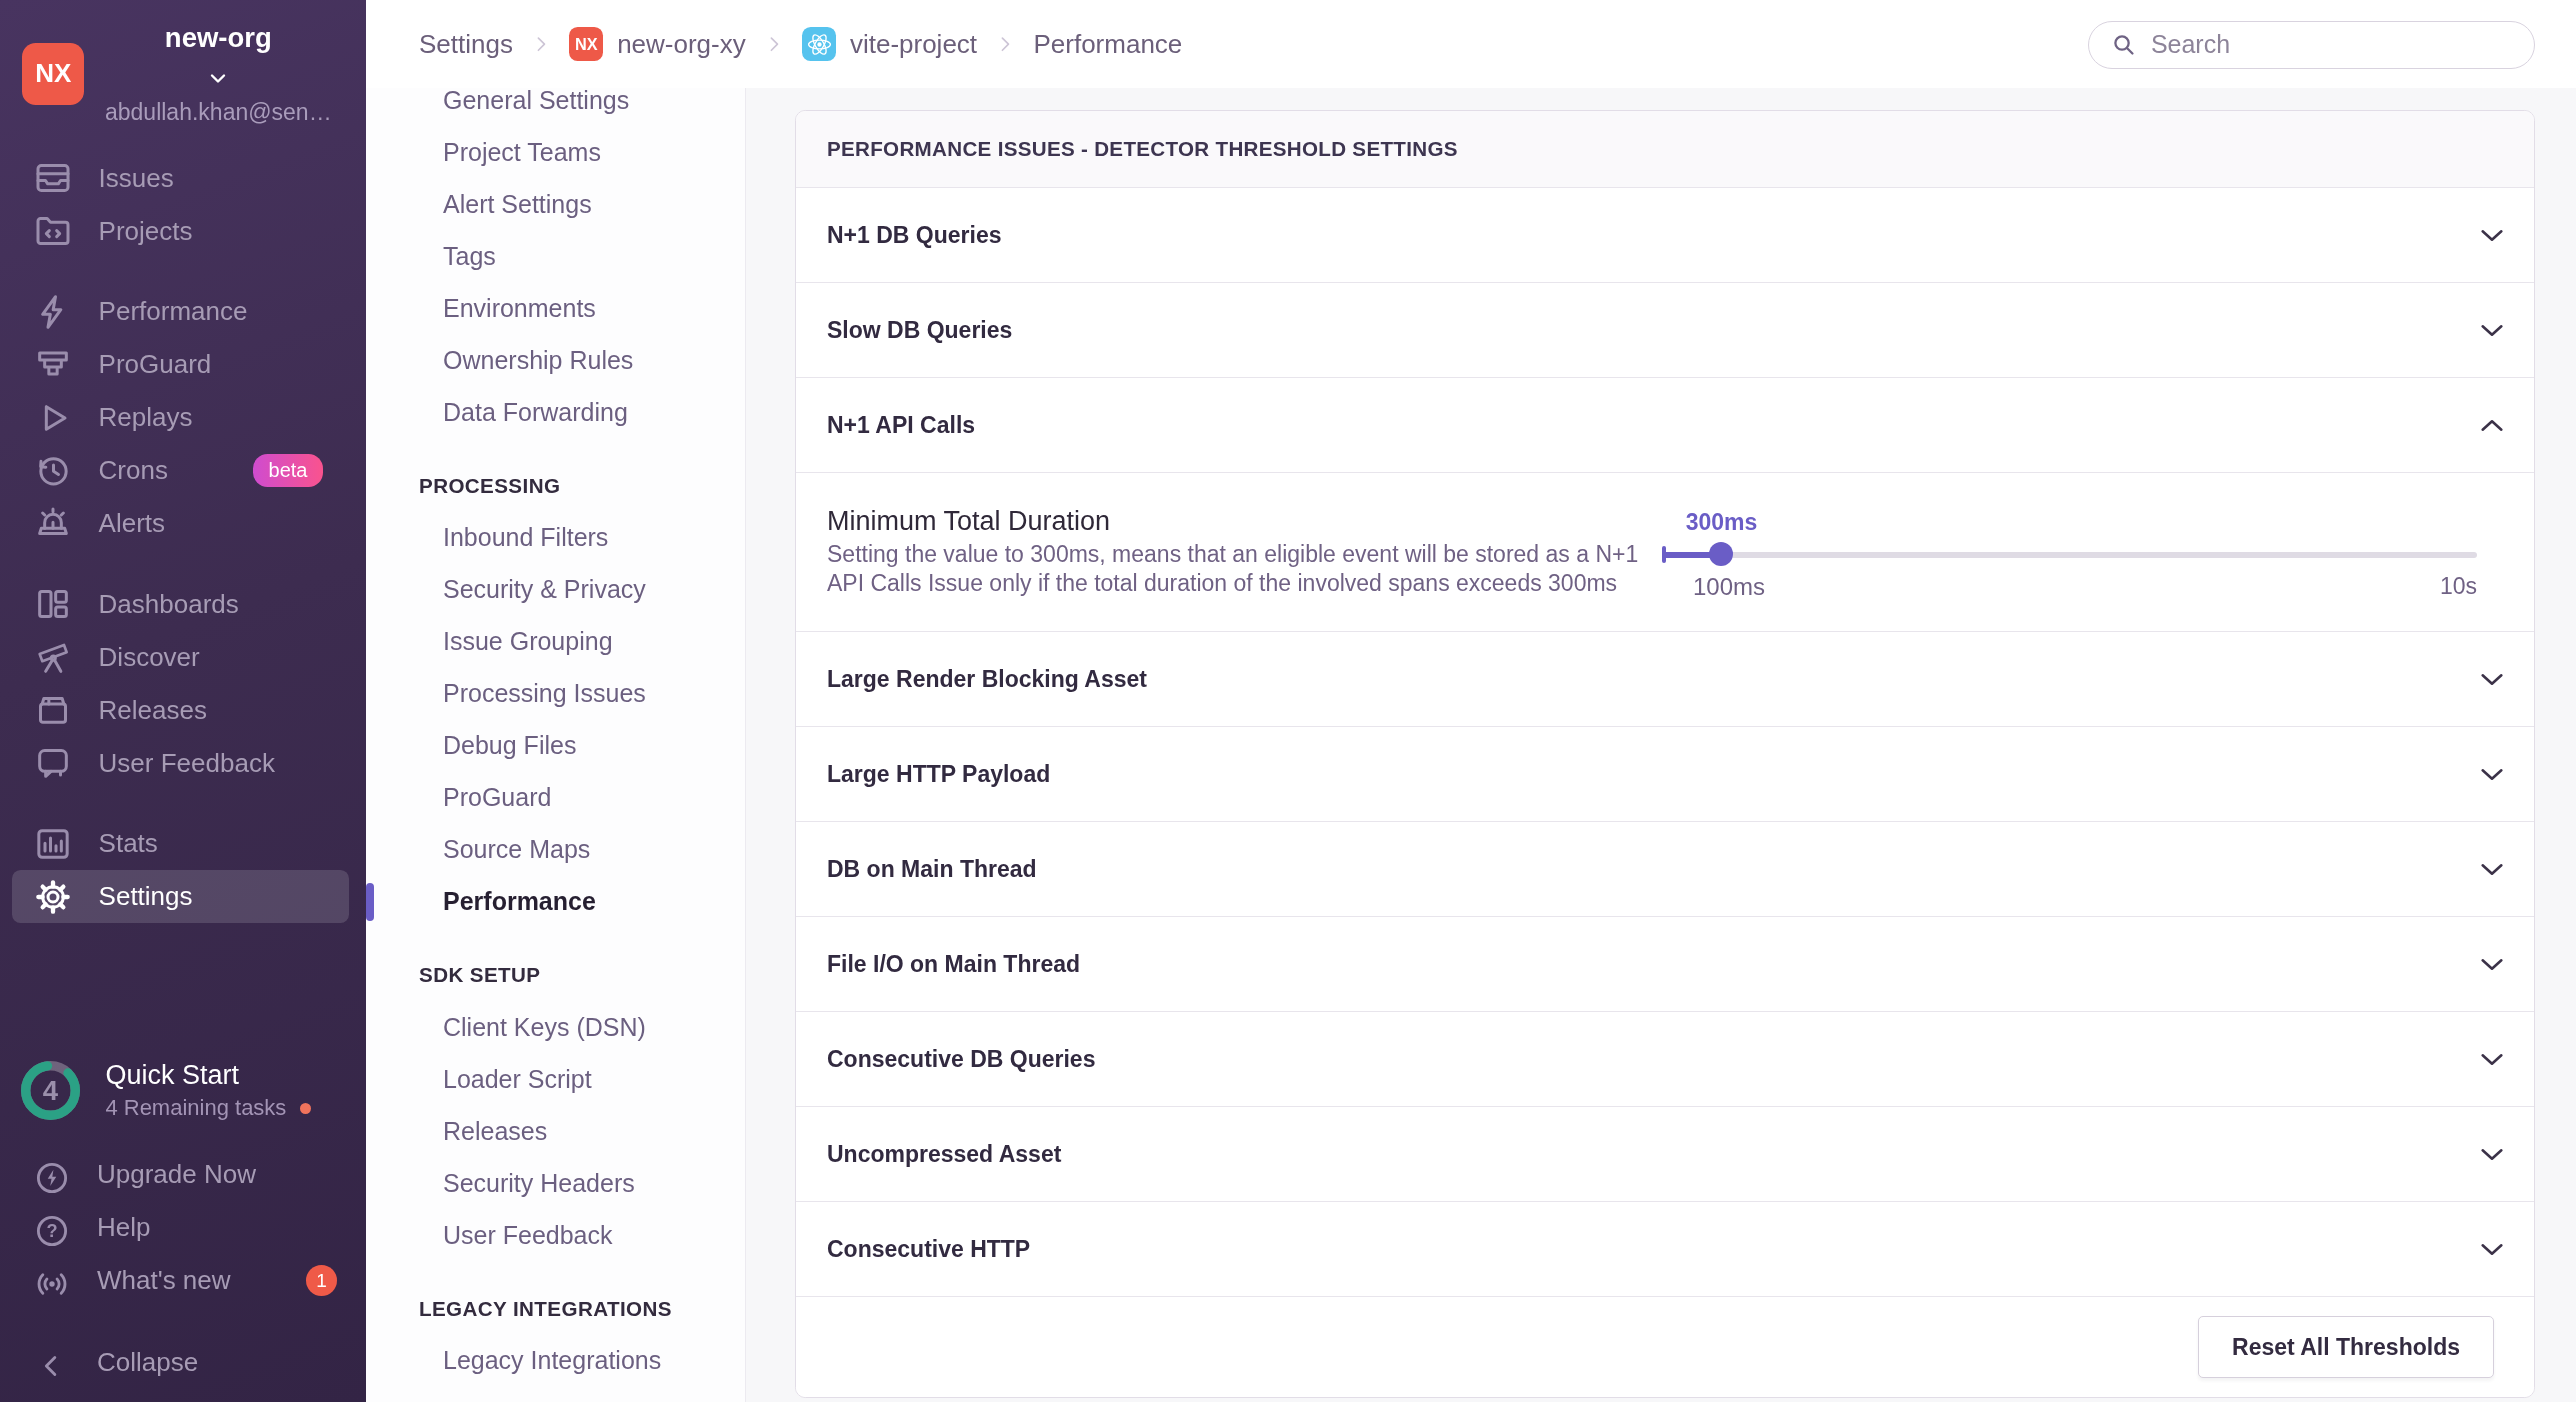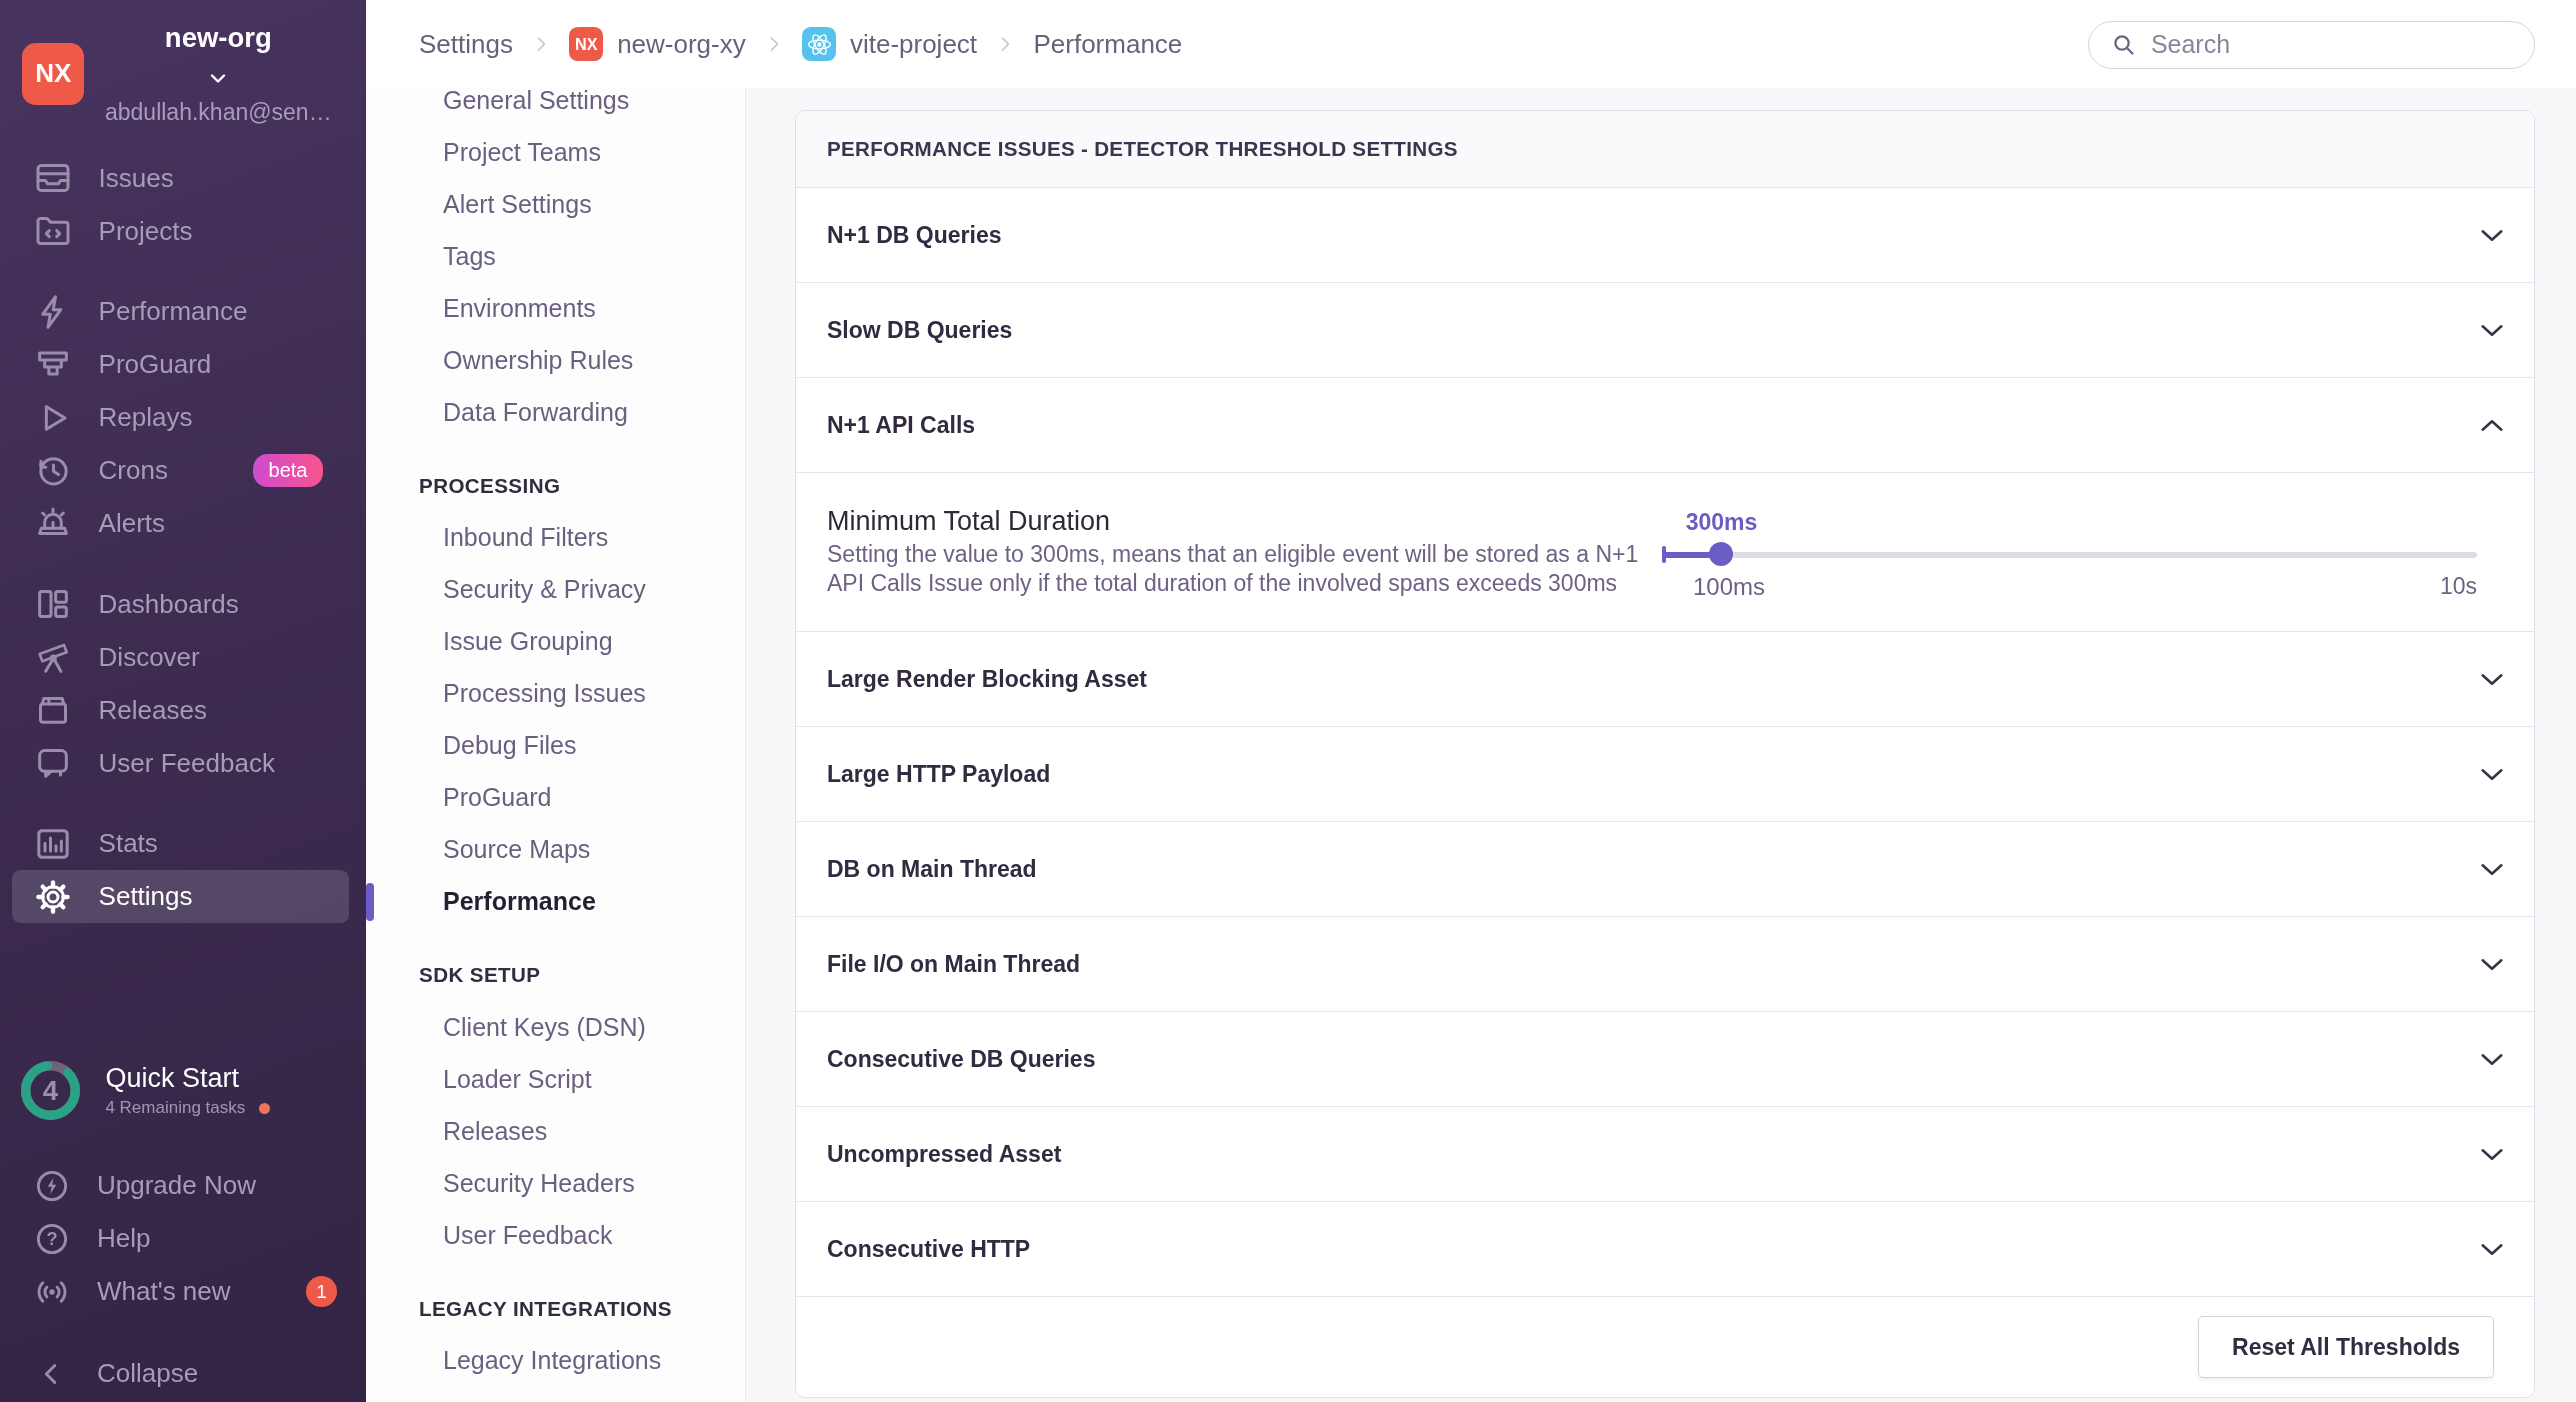--- a/index.html
+++ b/index.html
@@ -27,23 +27,23 @@
   .badge-beta { margin-left: auto; margin-right: 26px; background: linear-gradient(90deg, #cf4ccf, #f9538e);
     color: #fff; font-size: 20px; padding: 4.3px 15.5px 5.2px; border-radius: 14.6px; }
   .badge-count { margin-left: auto; margin-right: 29px; width: 31px; height: 31px; border-radius: 50%;
     background: #ef5a48; color: #fff; font-size: 19px; display: flex; align-items: center; justify-content: center; }
   .sidebar-bottom { position: absolute; left: 0; right: 0; top: 1046px; bottom: 0; display: flex; flex-direction: column; }
   .quickstart { display: flex; align-items: center; gap: 22.4px; padding-left: 18px; height: 89px; cursor: pointer; }
   .qs-ring { position: relative; width: 65px; height: 65px; flex: none; }
   .qs-num { position: absolute; inset: 0; display: flex; align-items: center; justify-content: center;
     color: #9b8fab; font-weight: 700; font-size: 27.5px; }
   .qs-title { font-size: 27px; color: #fff; }
-  .qs-sub { font-size: 17px; color: #a394b5; margin-top: 4.3px; display: flex; align-items: center; }
+  .qs-sub { font-size: 22px; color: #a394b5; margin-top: 4.3px; display: flex; align-items: center; }
   .qs-dot { display: inline-block; width: 11.2px; height: 11.2px; border-radius: 50%; background: #f0735c; margin-left: 13.8px; }
-  .util-item { height: 53px; display: flex; align-items: center; gap: 26px; padding-left: 33px;
+  .util-item { height: 53px; display: flex; gap: 26px; padding-left: 33px;
     font-size: 26px; color: #a79cb5; cursor: pointer; }
   .util-item .icon { width: 38px; height: 38px; display: flex; align-items: center; justify-content: center; color: #9a8dac; flex: none; }
   .util-item.first { margin-top: 24px; }
   .collapse-item { margin-top: auto; margin-bottom: 1.7px; }
 
   
   .snav { position: absolute; left: 366px; top: 0; width: 380px; height: 100%; background: #fdfdfe;
     border-right: 1.7px solid #eceaf0; z-index: 1; padding-top: 74px; }
   .snav-item { position: relative; height: 52px; display: flex; align-items: center; padding-left: 77px;
     font-size: 25px; color: #6b5f80; cursor: pointer; }

